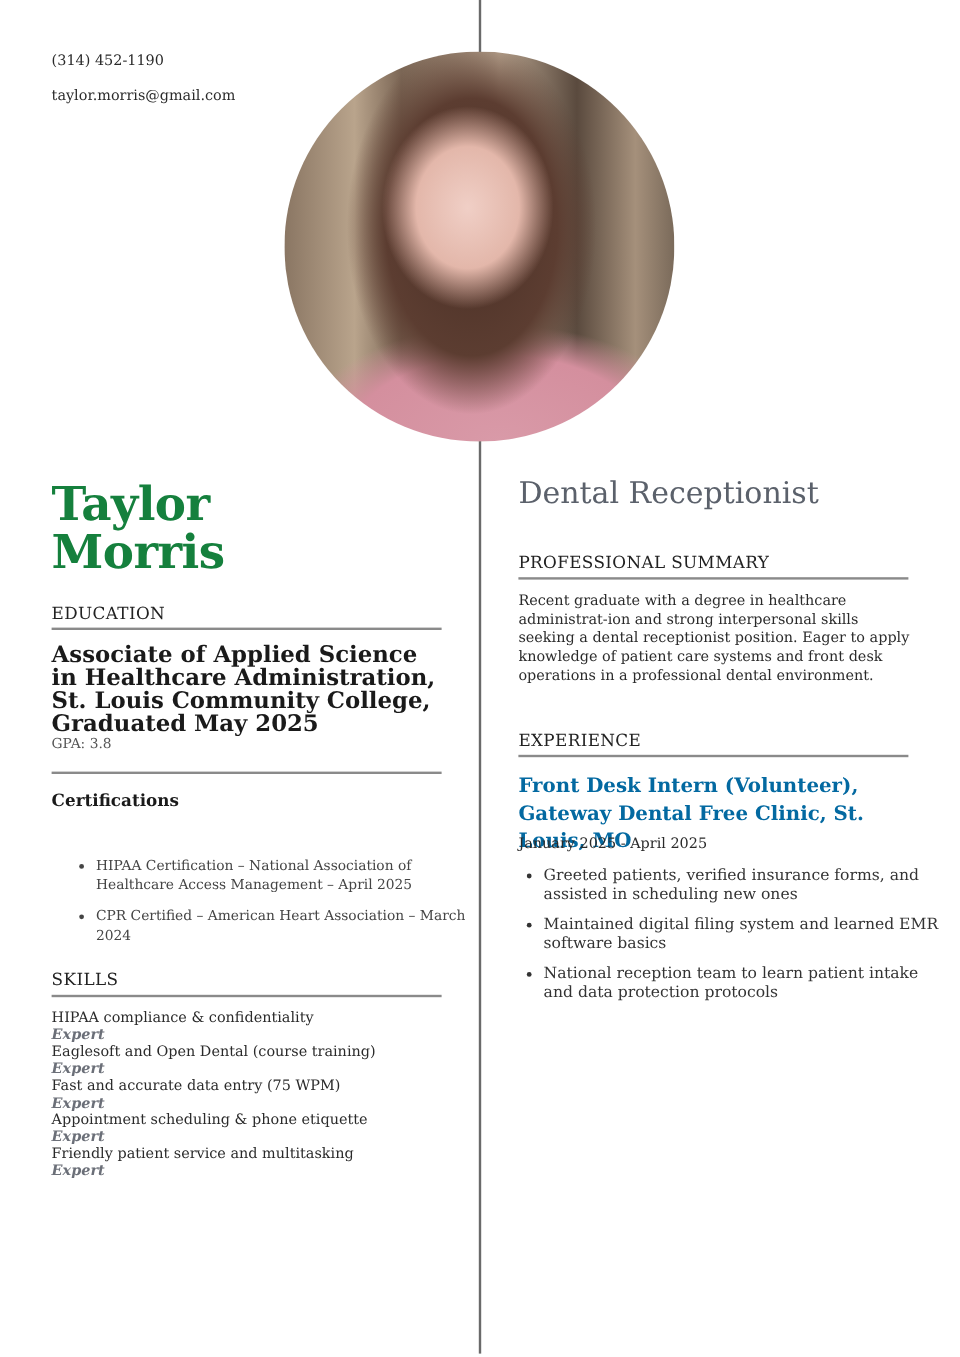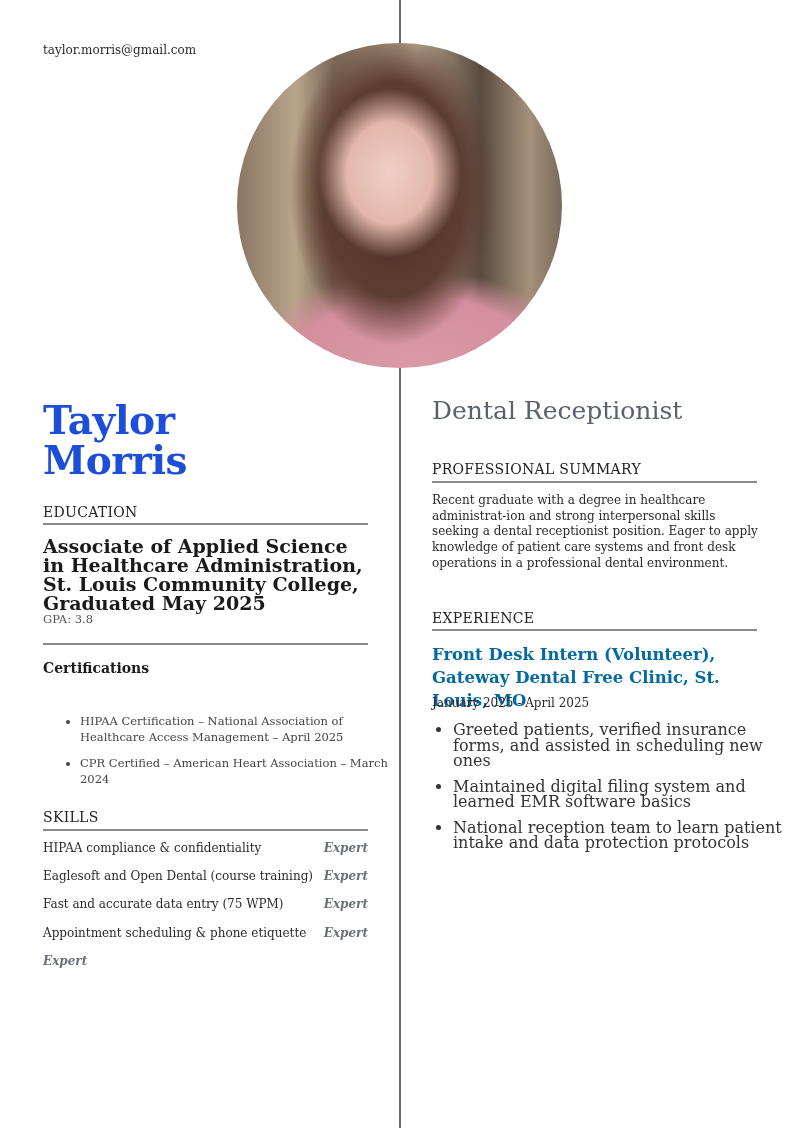--- a/index.html
+++ b/index.html
@@ -10,47 +10,48 @@
   .contact div { height:28.5px; line-height:16px; }
   .photo { position:absolute; left:237px; top:43px; width:325px; height:325px; border-radius:50%;
            overflow:hidden;
            background:
              radial-gradient(ellipse 22% 26% at 47% 40%, #f0cfc6 0%, #e3b7aa 60%, rgba(0,0,0,0) 100%),
              radial-gradient(ellipse 40% 60% at 48% 45%, #4a3026 0%, #5c3d31 55%, rgba(0,0,0,0) 80%),
              radial-gradient(ellipse 70% 40% at 55% 100%, #d99aa8 0%, #d48f9e 55%, rgba(0,0,0,0) 75%),
              linear-gradient(90deg, #8a7663 0%, #b9a48c 18%, #7b6655 30%, #b8a48f 55%, #5a4a3e 75%, #a5907b 90%, #7a6a5a 100%);
   }
   .name { position:absolute; left:43px; top:400px; font-family:"DejaVu Serif", serif; font-weight:bold;
-          font-size:39px; line-height:40px; color:#1d4ed8; letter-spacing:-0.5px; }
+          font-size:39px; line-height:40px; color:#15803d; letter-spacing:-0.5px; }
   .sec-h { position:absolute; font-size:14px; color:#222; letter-spacing:0.3px; }
   .rule { position:absolute; height:2px; background:#8a8a8a; }
   .edu-degree { position:absolute; left:43px; top:537px; width:330px; font-weight:bold; font-size:19px;
                 line-height:19px; color:#1a1a1a; }
   .gpa { position:absolute; left:43px; top:612px; font-size:11.5px; color:#555; }
   .cert-h { position:absolute; left:43px; top:660px; font-weight:bold; font-size:14px; color:#1a1a1a; }
   .cert-list { position:absolute; left:52px; top:697px; width:330px; margin:16px; padding:0 0 0 12px;
                font-size:11.5px; line-height:16px; color:#444; }
   .cert-list li { margin-bottom:10px; }
   .skills { position:absolute; left:43px; top:841px; width:325px; }
-  .skill-row { display:flex; justify-content:space-between; height:28.2px; font-size:12px; color:#2a2a2a; }
+  .skill-row { display:flex; justify-content:space-between; height:28.2px; font-size:12px; color:#2a2a2a;flex-direction:column; }
   .skill-level { font-weight:bold; color:#6b6f78; font-size:12px;font-style:italic; }
   .title { position:absolute; left:432px; top:396px; font-size:25px; color:#5b616b; }
   .summary { position:absolute; left:432px; top:493px; width:330px; font-size:12px; line-height:15.7px; color:#2a2a2a; }
   .job-title { position:absolute; left:432px; top:643px; width:340px; font-weight:bold; font-size:16.5px; line-height:23px; color:#0369a1; }
   .job-dates { position:absolute; left:432px; top:696px; font-size:12px; color:#2a2a2a; }
   .job-list { position:absolute; left:440px; top:722px; width:335px; margin:0; padding:0 0 0 13px;
-              font-size:16px; line-height:15.5px; color:#333; }
+              font-size:13px; line-height:15.5px; color:#333; }
   .job-list li { margin-bottom:10px; }
 </style>
 </head>
 <body>
 
 <div class="vline"></div>
 
 <div class="contact">
+  <div>(314) 452-1190</div>
   <div>taylor.morris@gmail.com</div>
 </div>
 
 <div class="photo" title="Profile photo of Taylor Morris"></div>
 
 <div class="name">
   <div>Taylor</div>
   <div>Morris</div>
 </div>
 
@@ -79,20 +80,21 @@
   </div>
   <div class="skill-row">
     <span>Fast and accurate data entry (75 WPM)</span>
     <span class="skill-level">Expert</span>
   </div>
   <div class="skill-row">
     <span>Appointment scheduling &amp; phone etiquette</span>
     <span class="skill-level">Expert</span>
   </div>
   <div class="skill-row">
+    <span>Friendly patient service and multitasking</span>
     <span class="skill-level">Expert</span>
   </div>
 </div>
 
 <div class="title">Dental Receptionist</div>
 
 <div class="sec-h" style="left:432px;top:461px;">PROFESSIONAL SUMMARY</div>
 <div class="rule" style="left:432px;top:481px;width:325px;"></div>
 <div class="summary">Recent graduate with a degree in healthcare administrat-ion and strong interpersonal skills seeking a dental receptionist position. Eager to apply knowledge of patient care systems and front desk operations in a professional dental environment.</div>
 

